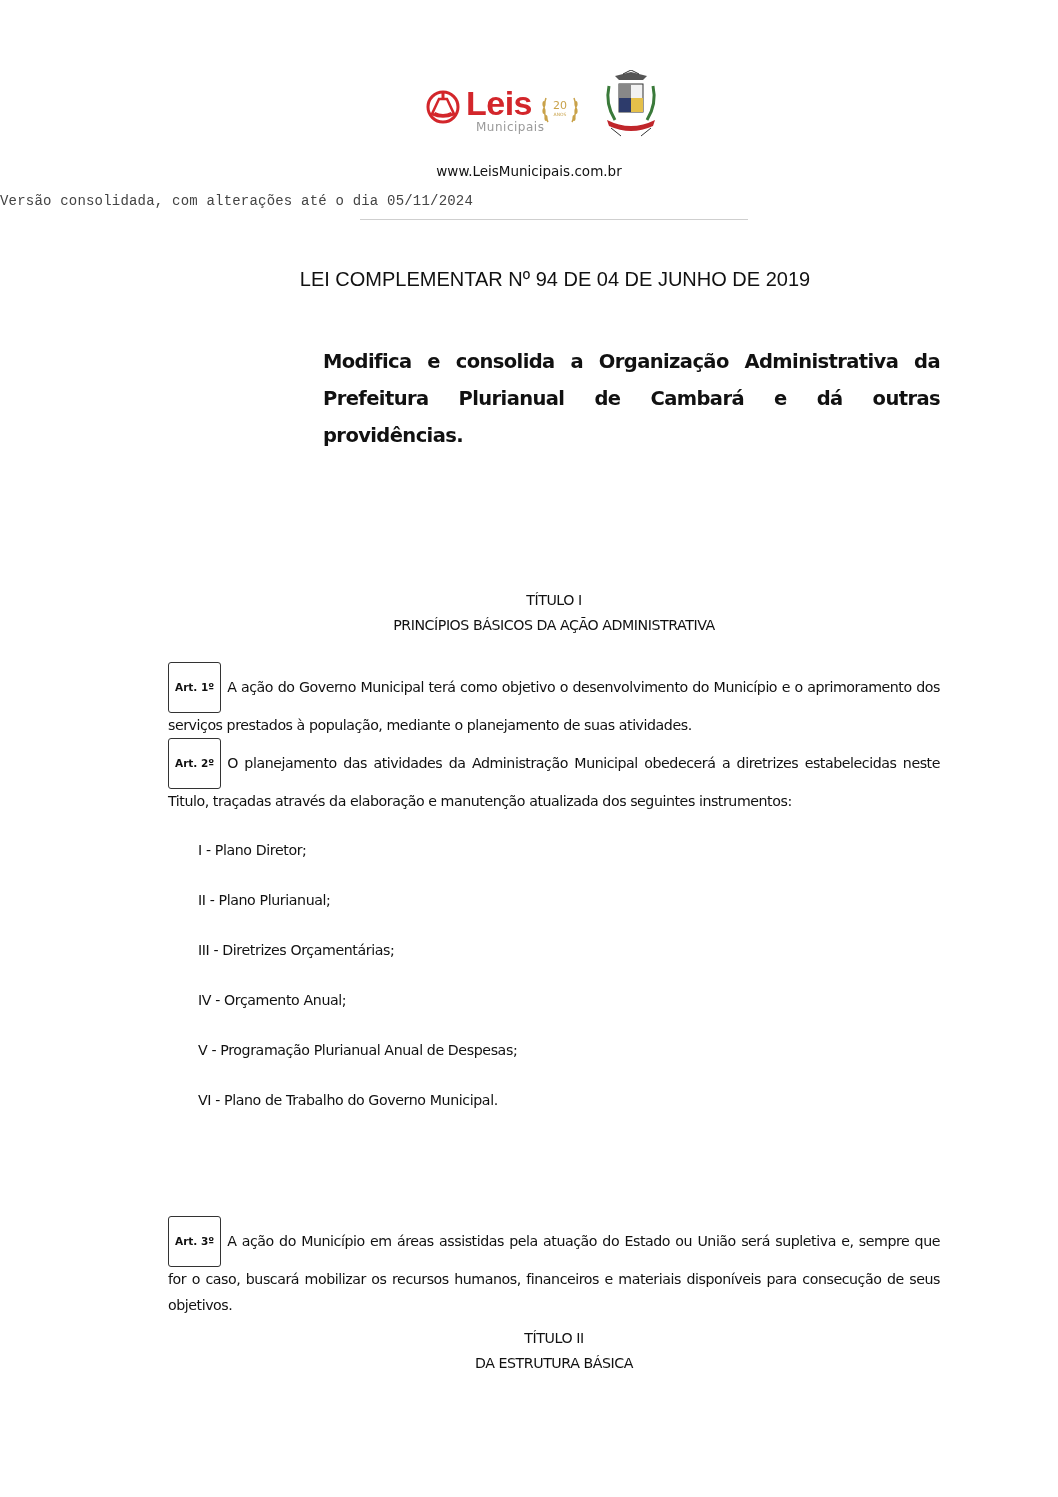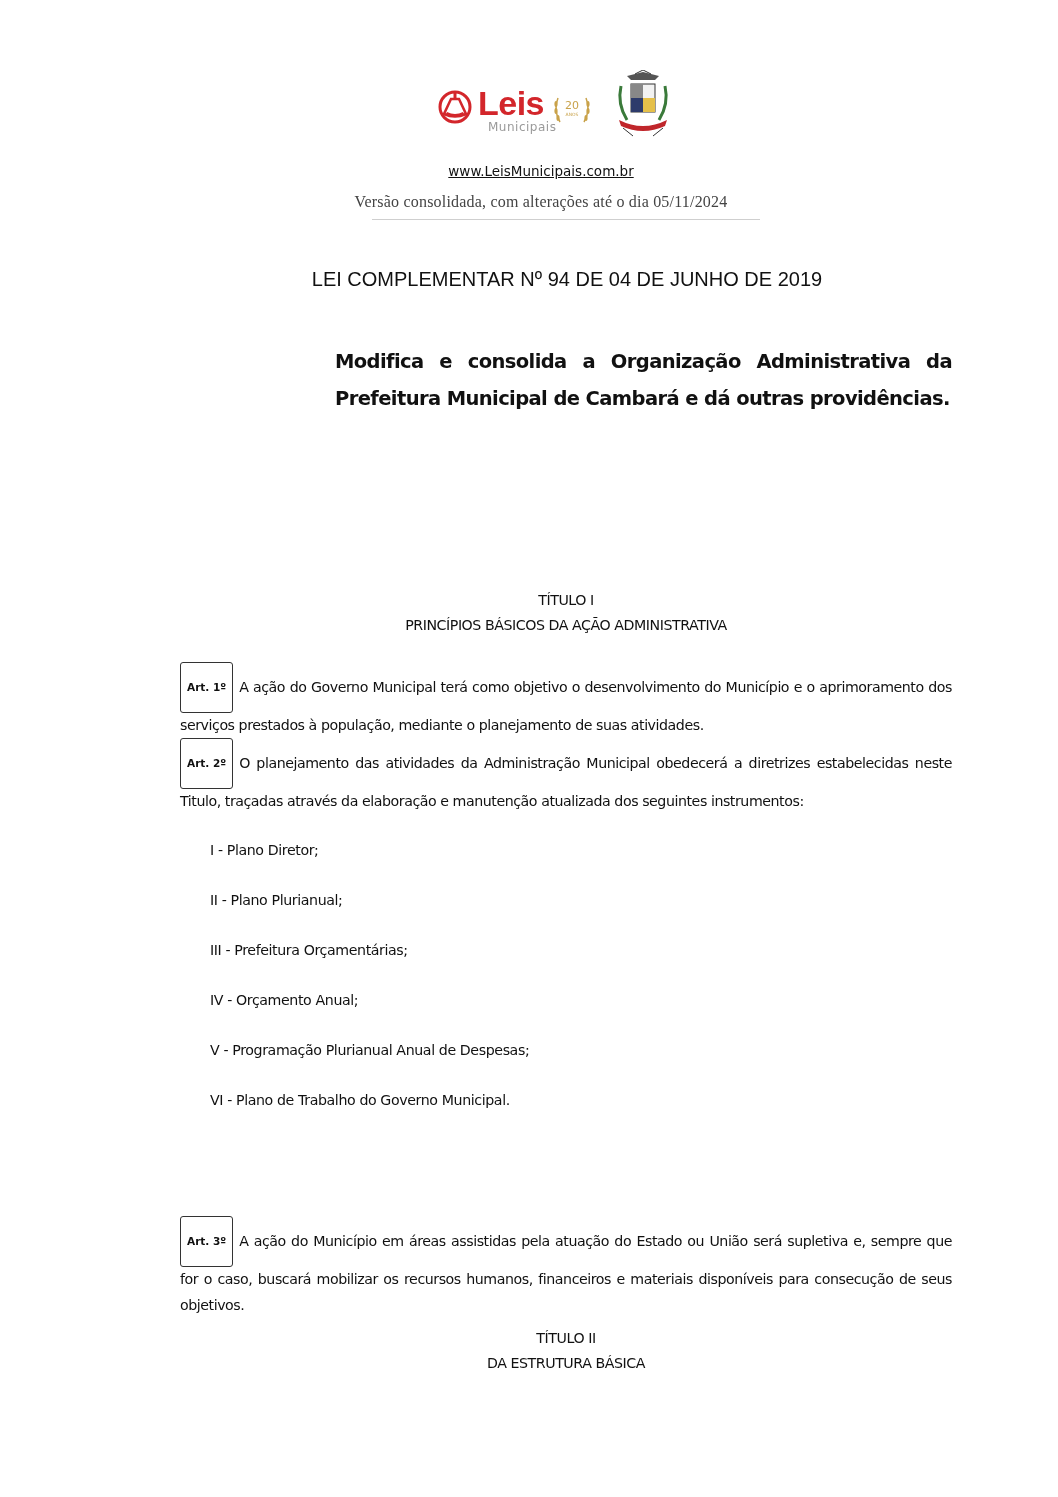--- a/index.html
+++ b/index.html
@@ -1,28 +1,28 @@
 <!DOCTYPE html>
 <html><head>
 <meta charset="utf-8">
 <style>
   html, body { margin: 0; padding: 0; background: #ffffff; }
   body { width: 1058px; height: 1497px; position: relative; overflow: hidden; color: #111; }
-  .page { position: absolute; left: 12px; top: 0; width: 838px; height: 1497px; border-radius: 14px; }
+  .page { position: absolute; left: 0; top: 0; width: 838px; height: 1497px; border-radius: 14px; }
 
   
   .logo-leis { position: absolute; left: 424px; top: 86px; width: 160px; height: 48px; }
   .logo-circle { position: absolute; left: 2px; top: 4px; width: 34px; height: 34px; }
   .logo-word { position: absolute; left: 42px; top: -2px; font-family: "Liberation Sans", sans-serif; font-weight: bold; font-size: 34px; color: #d3262b; letter-spacing: -0.5px; }
   .logo-sub { position: absolute; left: 52px; top: 34px; font-family: "DejaVu Sans", sans-serif; font-size: 12px; color: #9a9a9a; letter-spacing: 0.5px; }
   .logo-anos { position: absolute; left: 116px; top: 6px; width: 40px; height: 36px; }
   .crest { position: absolute; left: 601px; top: 70px; width: 60px; height: 68px; }
 
-  .site-url { position: absolute; left: 0; width: 1058px; top: 163px; text-align: center; font-family: "DejaVu Sans", sans-serif; font-size: 13.5px; color: #111; text-decoration: underline; }
-  .version { position: absolute; left: 0; width: 1058px; top: 193px; text-align: center; font-family: Liberation Serif, serif; font-size: 16px; color: #444; letter-spacing: 0.2px; }
+  .site-url { position: absolute; left: 0; width: 1058px; top: 163px; text-align: center; font-family: "DejaVu Sans", sans-serif; font-size: 13.5px; color: #111; }
+  .version { position: absolute; left: 0; width: 1058px; top: 193px; text-align: left; font-family: Liberation Mono, monospace; font-size: 14px; color: #444; letter-spacing: 0.2px; }
   .hr { position: absolute; left: 360px; width: 388px; top: 219px; height: 1px; background: #cfcfcf; }
 
   .law-title { position: absolute; left: 0; width: 1110px; top: 268px; text-align: center; font-family: "Liberation Sans", sans-serif; font-size: 20px; color: #111; }
 
   .ementa { position: absolute; left: 323px; width: 617px; top: 343px; font-family: "DejaVu Sans", sans-serif; font-weight: bold; font-size: 19.5px; line-height: 37px; text-align: justify; text-align-last: left; color: #111; letter-spacing: -0.6px; }
 
   .para { position: absolute; left: 168px; width: 772px; font-family: "DejaVu Sans", sans-serif; font-size: 14.2px; line-height: 25.5px; text-align: justify; letter-spacing: -0.45px; color: #111; }
   .center { position: absolute; left: 0; width: 1108px; text-align: center; font-family: "DejaVu Sans", sans-serif; font-size: 14.2px; line-height: 25.5px; letter-spacing: -0.45px; color: #111; }
   .item { position: absolute; left: 198px; font-family: "DejaVu Sans", sans-serif; font-size: 14.2px; letter-spacing: -0.4px; color: #111; margin-top: 26px; }
 
@@ -69,37 +69,37 @@
     <path d="M6 50 Q30 62 54 50 L52 56 Q30 66 8 56 Z" fill="#c0262b"></path>
     <path d="M10 58 L20 66 M50 58 L40 66" stroke="#333" stroke-width="1"></path>
   </svg>
 
   <div class="site-url">www.LeisMunicipais.com.br</div>
   <div class="version">Versão consolidada, com alterações até o dia 05/11/2024</div>
   <div class="hr"></div>
 
   <div class="law-title">LEI COMPLEMENTAR Nº 94 DE 04 DE JUNHO DE 2019</div>
 
-  <div class="ementa">Modifica e consolida a Organização Administrativa da Prefeitura Municipal de Cambará e dá outras providências.</div>
+  <div class="ementa">Modifica e consolida a Organização Administrativa da Prefeitura Plurianual de Cambará e dá outras providências.</div>
 
 
   <div class="center" style="top:588px;">TÍTULO I</div>
   <div class="center" style="top:613px;">PRINCÍPIOS BÁSICOS DA AÇÃO ADMINISTRATIVA</div>
 
   <div class="para" style="top:662px;">
     <span class="art-badge">Art. 1º</span><span>A ação do Governo Municipal terá como objetivo o desenvolvimento do Município e o aprimoramento dos serviços prestados à população, mediante o planejamento de suas atividades.</span>
   </div>
 
   <div class="para" style="top:738px;">
     <span class="art-badge">Art. 2º</span><span>O planejamento das atividades da Administração Municipal obedecerá a diretrizes estabelecidas neste Titulo, traçadas através da elaboração e manutenção atualizada dos seguintes instrumentos:</span>
   </div>
 
   <div class="item" style="top:816px;">I - Plano Diretor;</div>
   <div class="item" style="top:866px;">II - Plano Plurianual;</div>
-  <div class="item" style="top:916px;">III - Prefeitura Orçamentárias;</div>
+  <div class="item" style="top:916px;">III - Diretrizes Orçamentárias;</div>
   <div class="item" style="top:966px;">IV - Orçamento Anual;</div>
   <div class="item" style="top:1016px;">V - Programação Plurianual Anual de Despesas;</div>
   <div class="item" style="top:1066px;">VI - Plano de Trabalho do Governo Municipal.</div>
 
 
   <div class="para" style="top:1216px;">
     <span class="art-badge">Art. 3º</span><span>A ação do Município em áreas assistidas pela atuação do Estado ou União será supletiva e, sempre que for o caso, buscará mobilizar os recursos humanos, financeiros e materiais disponíveis para consecução de seus objetivos.</span>
   </div>
 
   <div class="center" style="top:1326px;">TÍTULO II</div>

